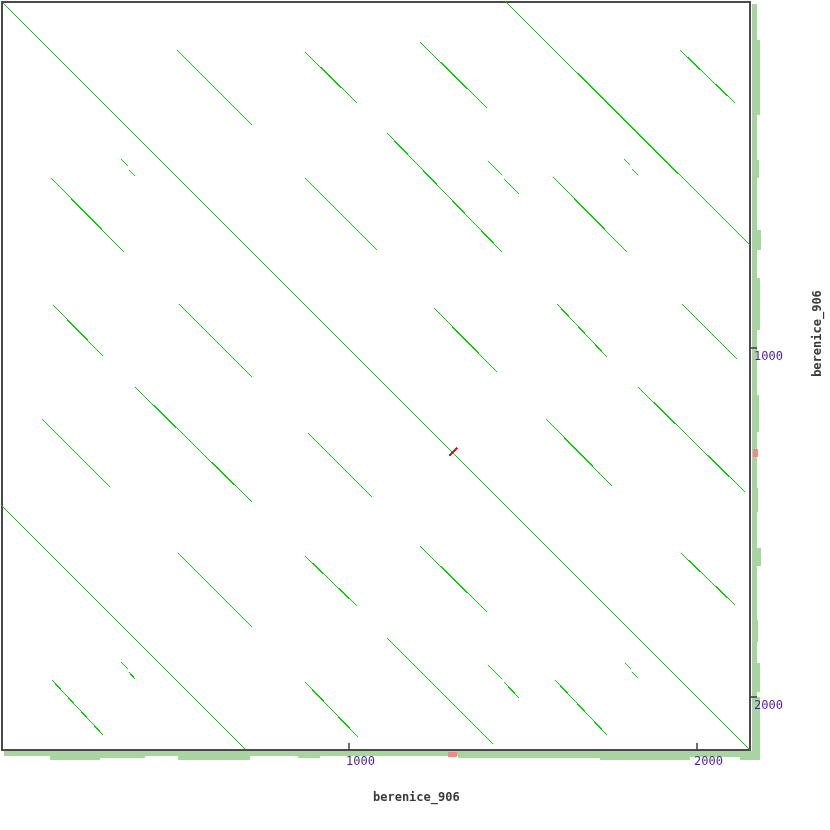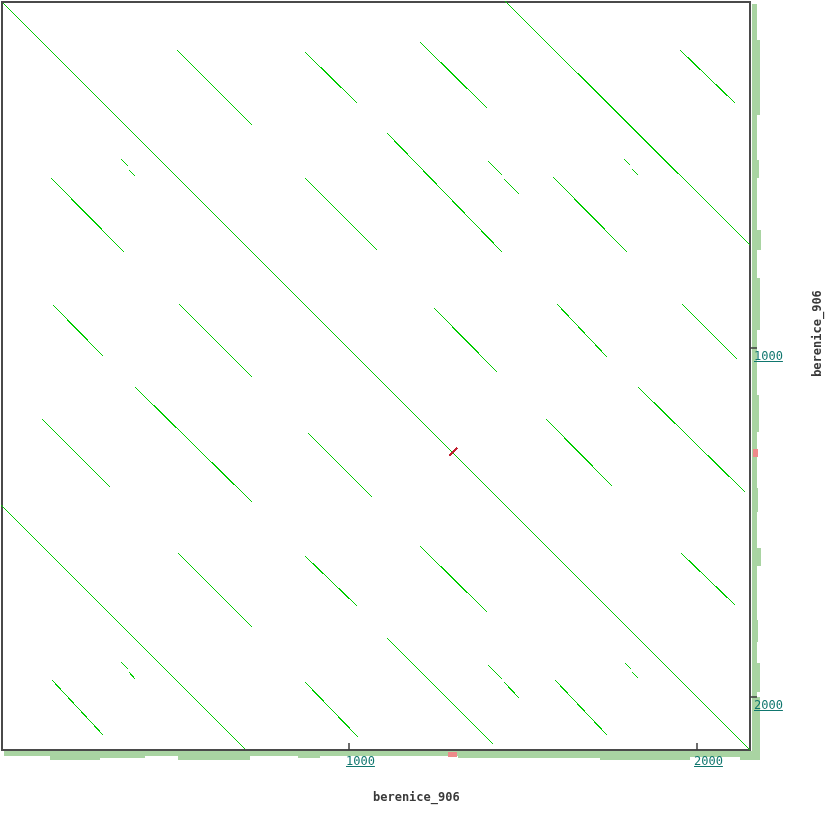--- a/index.html
+++ b/index.html
@@ -2,23 +2,22 @@
 <html><head>
 <meta charset="utf-8">
 <style>
   html,body{margin:0;padding:0;background:#ffffff;}
   .canvas{
     position:relative; width:830px; height:830px; background:#ffffff;
     font-family:"DejaVu Sans Mono", monospace; overflow:hidden;
   }
   #plot-svg{position:absolute;left:0;top:0;}
   .tick-label{
-    position:absolute; font-size:12px; color:#0f766e; line-height:12px;
+    position:absolute; font-size:12px; color:#4c1d95; line-height:12px;
     white-space:nowrap;
-    text-decoration:underline;
   }
   .axis-label{
     position:absolute; font-size:12px; font-weight:bold; color:#3a3a3a;
     line-height:13px; white-space:nowrap;
   }
   .axis-label.bottom{left:373px; top:791px;}
   .axis-label.right{
     left:772px; top:327px; width:90px; height:13px; text-align:center;
     transform:rotate(-90deg); transform-origin:center center;
   }

